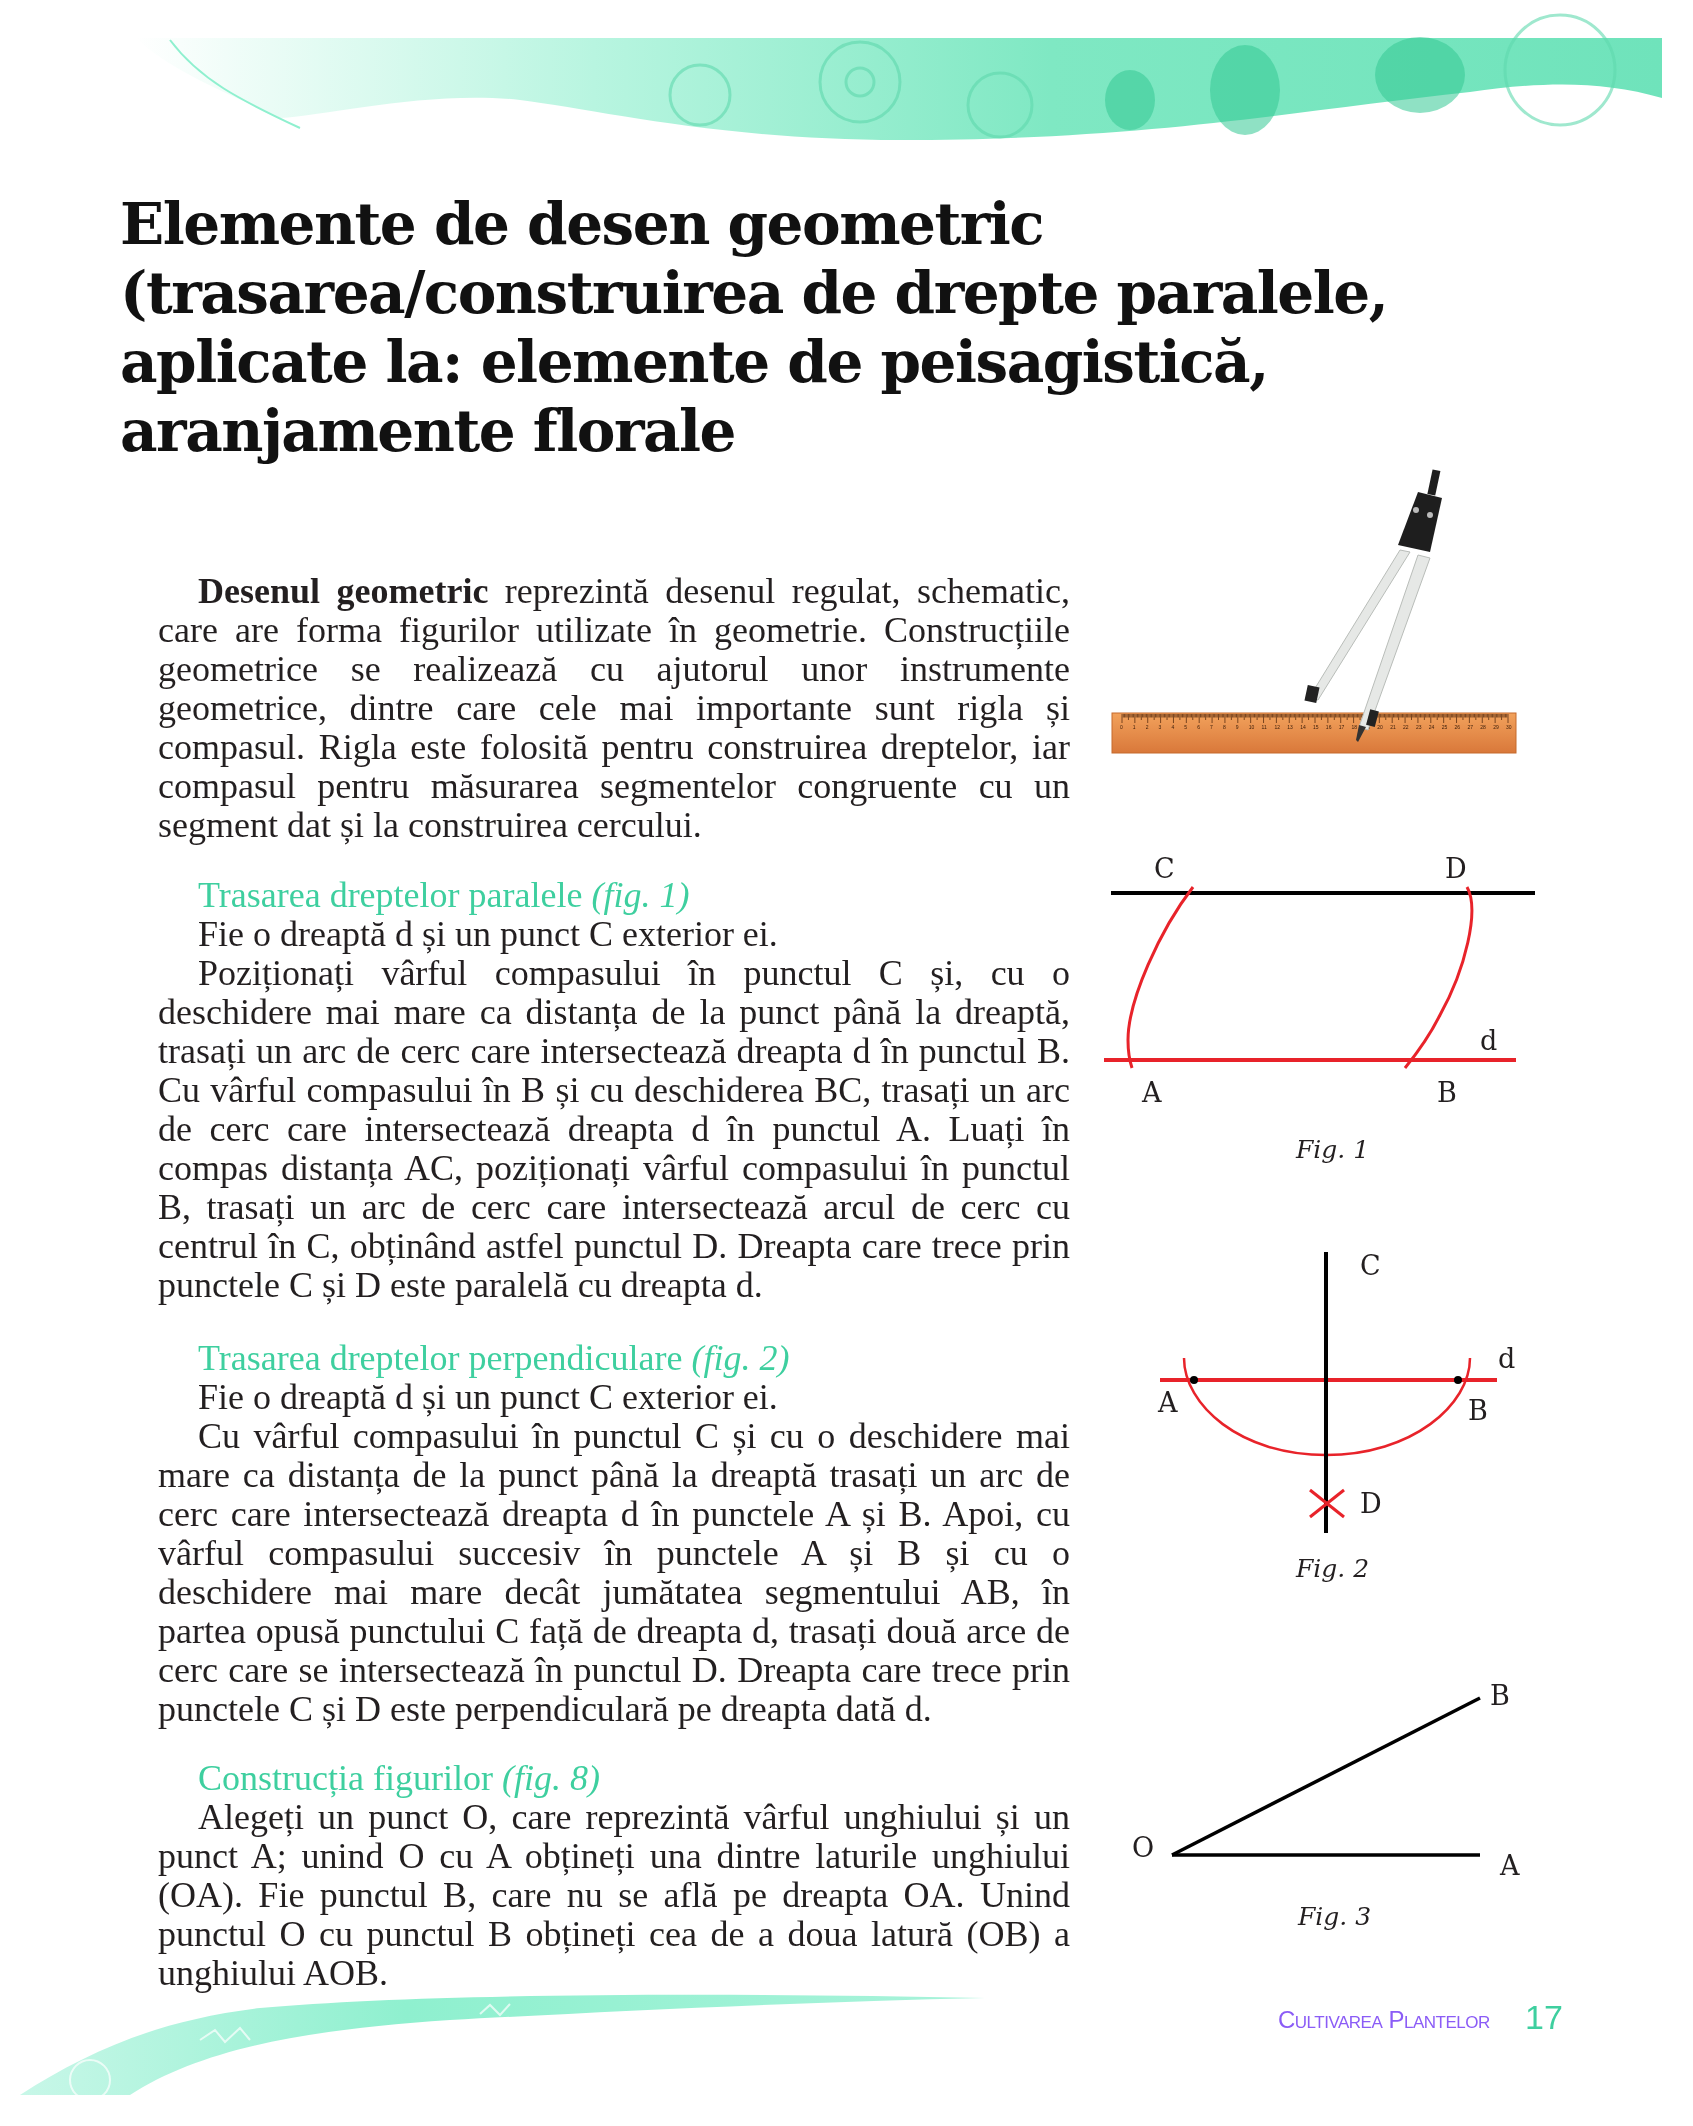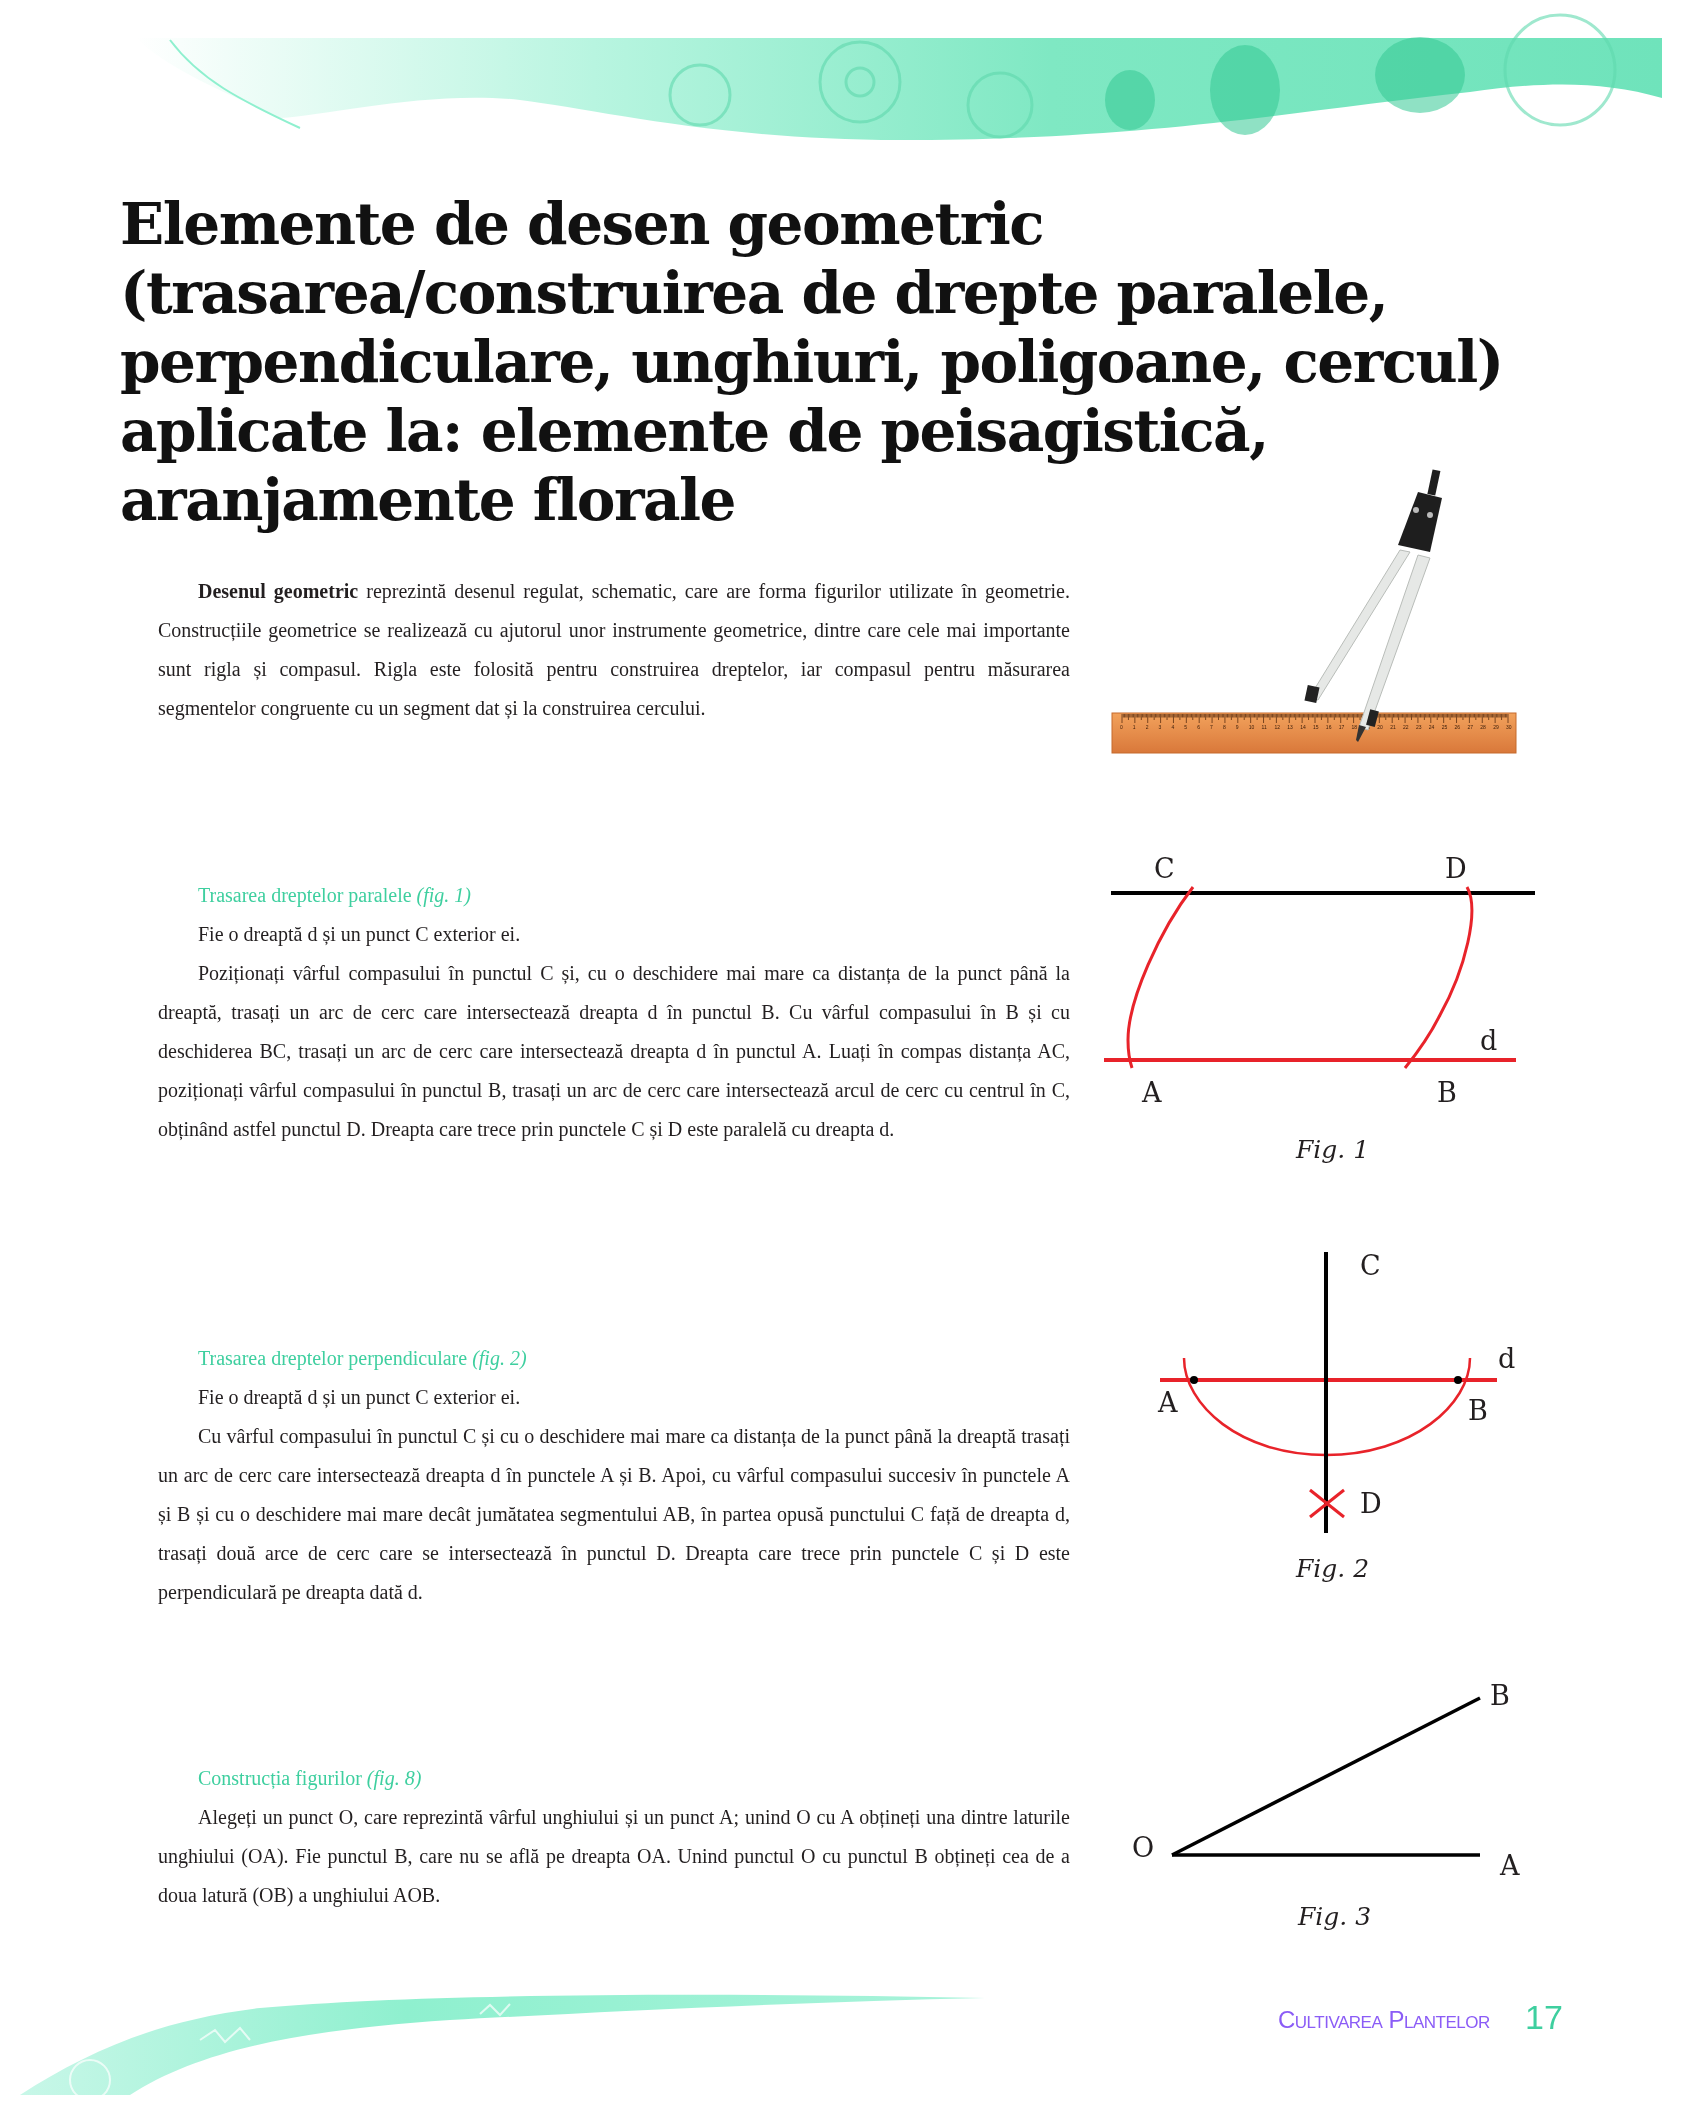--- a/index.html
+++ b/index.html
@@ -12,21 +12,21 @@
   #footer-band { left: 0; top: 1990px; width: 1000px; height: 136px; }
 
   
   #title { left: 120px; top: 190px; width: 1460px; text-align: left;
            font-family: "DejaVu Serif", serif; font-weight: bold; font-size: 58px;
            line-height: 69px; letter-spacing: -1.5px; color: #111; }
   #title div { white-space: nowrap; }
 
   
   .col { left: 158px; width: 912px; font-family: "Liberation Serif", serif;
-         font-size: 20px; line-height: 39px; color: #231f20; text-align: justify; }
+         font-size: 36px; line-height: 39px; color: #231f20; text-align: justify; }
   .col p { margin: 0; text-indent: 40px; }
   .col .heading { color: #3ecf9f; text-indent: 40px; margin: 0; }
   .col .heading .fig-ref { font-style: italic; margin-top: 48px; }
   .col b { font-weight: bold; }
 
   #intro { top: 572px; }
   #sec1 { top: 876px; }
   #sec2 { top: 1339px; }
   #sec3 { top: 1759px; }
 
@@ -68,21 +68,20 @@
     <circle cx="1000" cy="105" r="32"></circle>
     <circle cx="1560" cy="70" r="55"></circle>
     <circle cx="700" cy="95" r="30"></circle>
   </g>
   <path d="M170 40 C200 80 240 100 300 128" stroke="#8ff0cf" stroke-width="2" fill="none"></path>
 </svg>
 
 <div id="title" class="abs">
   <div>Elemente de desen geometric</div>
   <div>(trasarea/construirea de drepte paralele,</div>
-  <div>perpendiculare, unghiuri, poligoane, cercul)</div>
   <div>aplicate la: elemente de peisagistică,</div>
   <div>aranjamente florale</div>
 </div>
 
 <div id="intro" class="abs col">
   <p><b>Desenul geometric</b><span> reprezintă desenul regulat, schematic, care are forma figurilor utilizate în geometrie. Construcțiile geometrice se realizează cu ajutorul unor instrumente geometrice, dintre care cele mai importante sunt rigla și compasul. Rigla este folosită pentru construirea dreptelor, iar compasul pentru măsurarea segmentelor congruente cu un segment dat și la construirea cercului.</span></p>
 </div>
 
 <svg id="ruler-compass" class="abs" viewBox="0 0 450 310">
   <defs>

